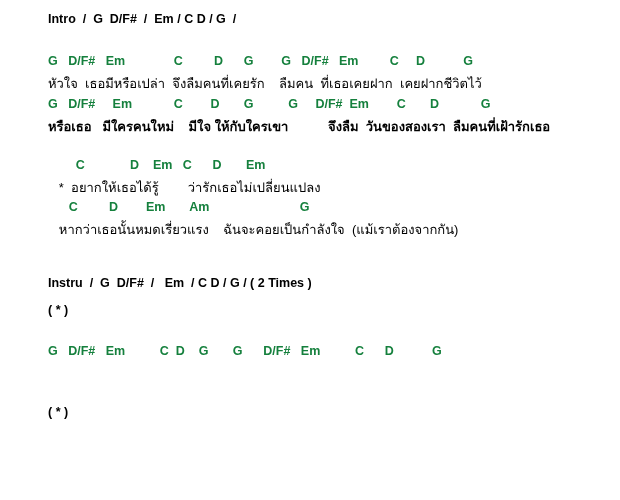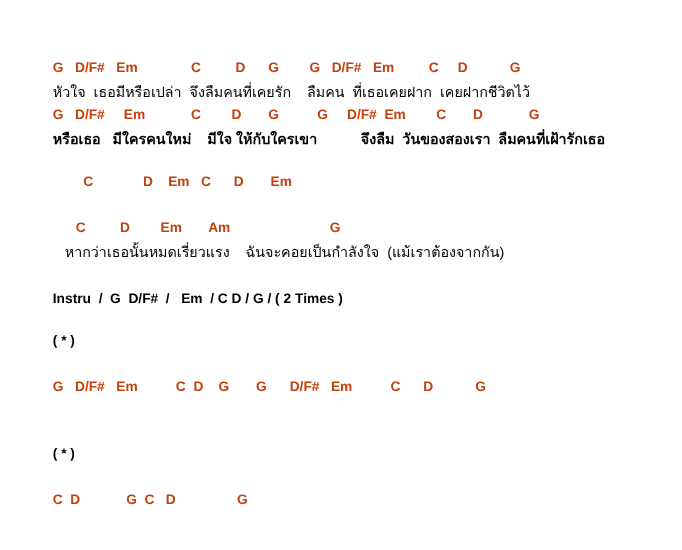--- a/index.html
+++ b/index.html
@@ -22,21 +22,21 @@
     box-sizing: border-box;
   }
   .line {
     position: absolute;
     white-space: pre;
     font-family: "Liberation Sans", sans-serif;
   }
   .chords {
     font-weight: bold;
     font-size: 12.5px;
-    color: #c2410c;
+    color: #15803d;
     letter-spacing: 0px;
   }
   .lyrics {
     font-size: 13px;
     color: #000000;
     font-weight: normal;
   }
   .section {
     font-weight: bold;
     font-size: 12.5px;
@@ -44,25 +44,26 @@
   .marker {
     font-weight: bold;
     font-size: 12.5px;
   }
 </style>
 </head>
 <body>
 
 <div class="sheet">
 
+<div class="line section" style="left: 48px; top: 12px;">Intro  /  G  D/F#  /  Em / C D / G  /</div>
     <div class="line chords" style="left: 48px; top: 54px;">G   D/F#   Em              C         D      G        G   D/F#   Em         C     D           G</div>
     <div class="line lyrics" style="left: 48px; top: 73px; text-align: right;">หัวใจ  เธอมีหรือเปล่า  จึงลืมคนที่เคยรัก    ลืมคน  ที่เธอเคยฝาก  เคยฝากชีวิตไว้</div>
     <div class="line chords" style="left: 48px; top: 97px;">G   D/F#     Em            C        D       G          G     D/F#  Em        C       D            G</div>
     <div class="line lyrics" style="left: 48px; top: 116px; font-weight: bold;">หรือเธอ   มีใครคนใหม่    มีใจ ให้กับใครเขา           จึงลืม  วันของสองเรา  ลืมคนที่เฝ้ารักเธอ</div>
     <div class="line chords" style="left: 48px; top: 158px;">        C             D    Em   C      D       Em</div>
+    <div class="line lyrics" style="left: 48px; top: 177px;">   *  อยากให้เธอได้รู้        ว่ารักเธอไม่เปลี่ยนแปลง</div>
     <div class="line chords" style="left: 48px; top: 200px; text-align: right;">      C         D        Em       Am                          G</div>
     <div class="line lyrics" style="left: 48px; top: 219px;">   หากว่าเธอนั้นหมดเรี่ยวแรง    ฉันจะคอยเป็นกำลังใจ  (แม้เราต้องจากกัน)</div>
-    <div class="line section" style="left: 48px; top: 264px;">Instru  /  G  D/F#  /   Em  / C D / G / ( 2 Times )</div>
+    <div class="line section" style="left: 48px; top: 276px;">Instru  /  G  D/F#  /   Em  / C D / G / ( 2 Times )</div>
     <div class="line marker" style="left: 48px; top: 303px;">( * )</div>
     <div class="line chords" style="left: 48px; top: 344px;">G   D/F#   Em          C  D    G       G      D/F#   Em          C      D           G</div>
     <div class="line marker" style="left: 48px; top: 405px;">( * )</div>
-    <div class="line chords" style="left: 48px; top: 447px;">C  D            G  C   D                G</div>
   </div>
 
 </body></html>

